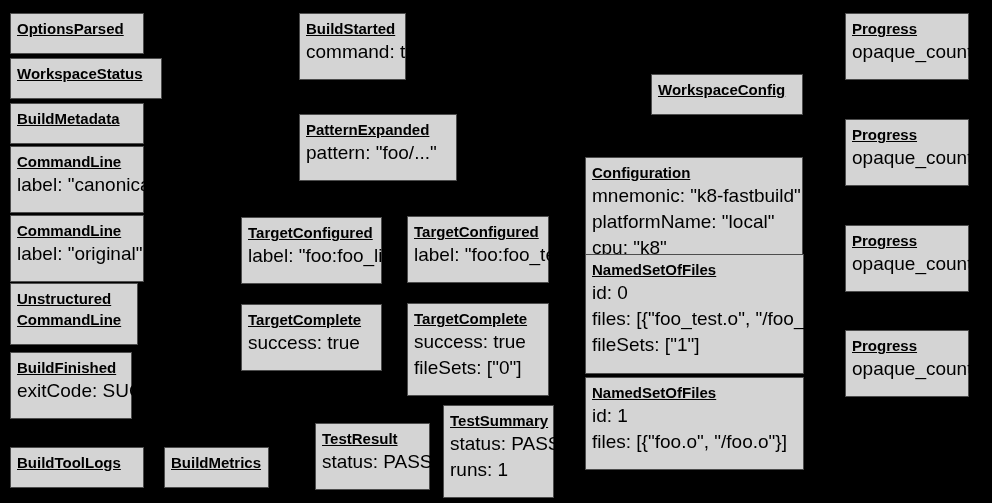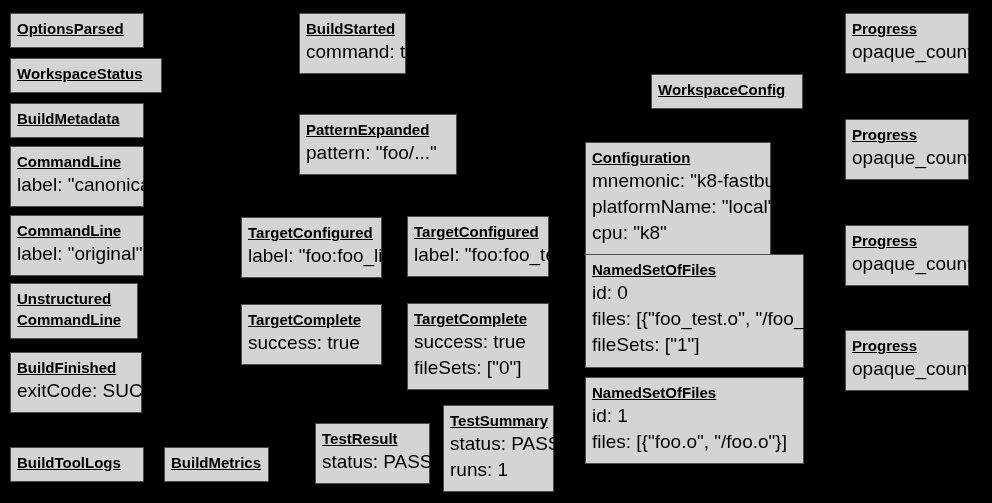--- a/index.html
+++ b/index.html
@@ -13,21 +13,21 @@
   }
   .canvas {
     position: absolute;
     inset: 0;
   }
   .node {
     position: absolute;
     box-sizing: border-box;
     background: var(--node-fill, #d4d4d4);
     border: 1px solid var(--node-border, #4d4d4d);
-    padding: 4px 6px 8px 6px;
+    padding: 4px 6px 14px 6px;
     color: var(--node-text, #000000);
   }
   .node .t {
     font-weight: bold;
     text-decoration: underline;
     font-size: 15px;
     line-height: 1.4;
     white-space: pre-line;
   }
   .node .l {
@@ -61,21 +61,21 @@
   <div class="node" style="left:10px;top:215px;width:134px">
     <div class="t">CommandLine</div>
     <div class="l">label: "original"</div>
   </div>
 
   <div class="node" style="left:10px;top:283px;width:128px">
     <div class="t">Unstructured
 CommandLine</div>
   </div>
 
-  <div class="node" style="left:10px;top:352px;width:132px">
+  <div class="node" style="left:10px;top:352px;width:122px">
     <div class="t">BuildFinished</div>
     <div class="l">exitCode: SUCCESS</div>
   </div>
 
   <div class="node" style="left:10px;top:447px;width:134px">
     <div class="t">BuildToolLogs</div>
   </div>
 
   <div class="node" style="left:164px;top:447px;width:105px">
     <div class="t">BuildMetrics</div>
@@ -120,21 +120,21 @@
   <div class="node" style="left:443px;top:405px;width:111px">
     <div class="t">TestSummary</div>
     <div class="l">status: PASSED</div>
     <div class="l">runs: 1</div>
   </div>
 
   <div class="node" style="left:651px;top:74px;width:152px">
     <div class="t">WorkspaceConfig</div>
   </div>
 
-  <div class="node" style="left:585px;top:142px;width:186px">
+  <div class="node" style="left:585px;top:157px;width:218px">
     <div class="t">Configuration</div>
     <div class="l">mnemonic: "k8-fastbuild"</div>
     <div class="l">platformName: "local"</div>
     <div class="l">cpu: "k8"</div>
   </div>
 
   <div class="node" style="left:585px;top:254px;width:219px">
     <div class="t">NamedSetOfFiles</div>
     <div class="l">id: 0</div>
     <div class="l">files: [{"foo_test.o", "/foo_test.o"}]</div>

